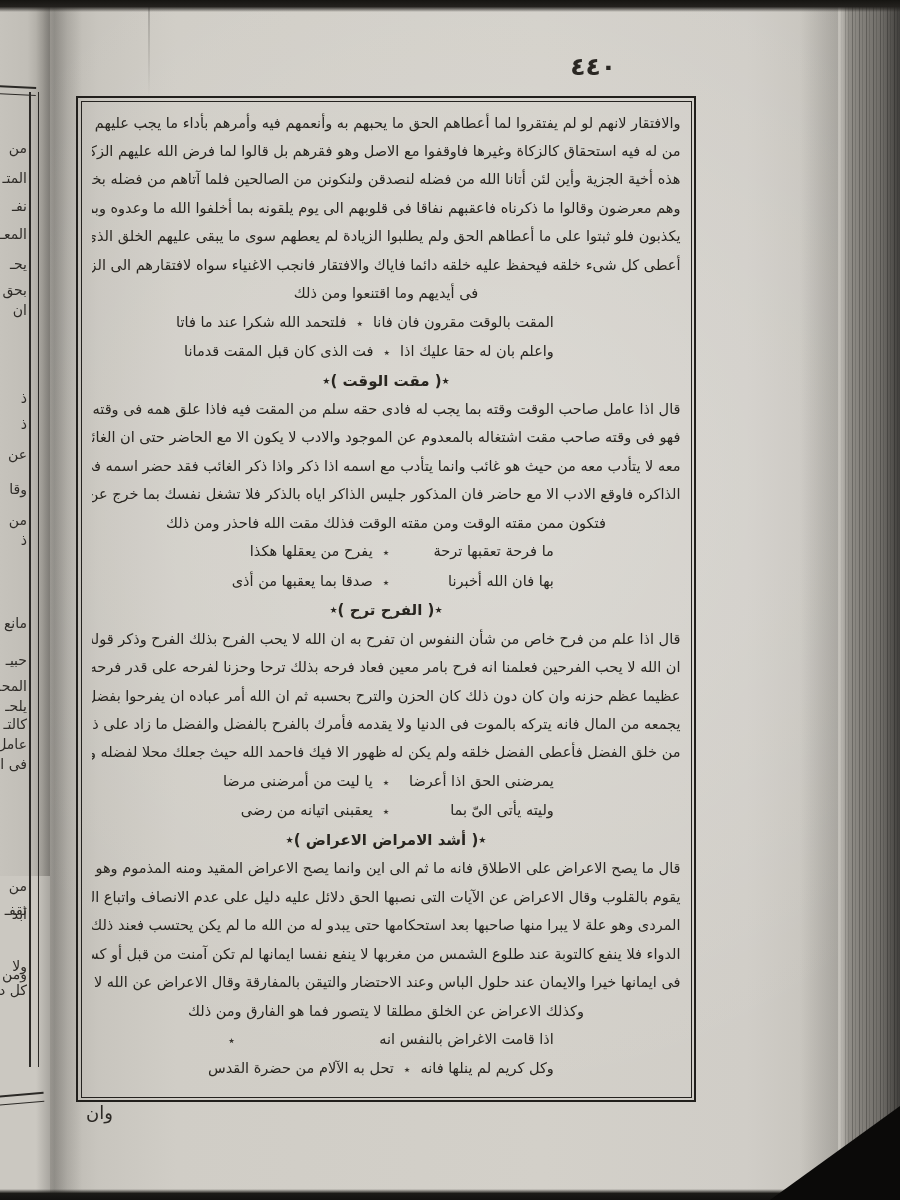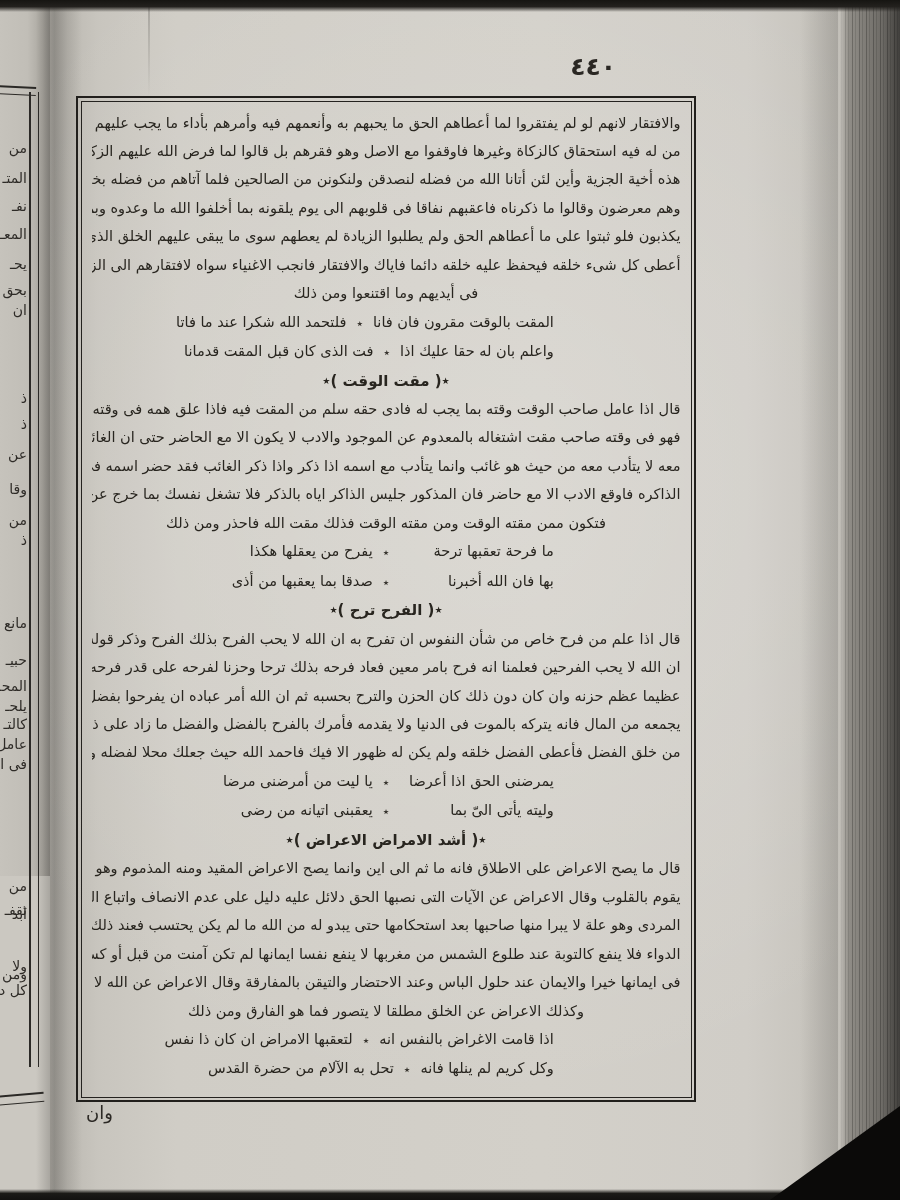--- a/index.html
+++ b/index.html
@@ -187,21 +187,20 @@
             <div class="pline">يقوم بالقلوب وقال الاعراض عن الآيات التى نصبها الحق دلائل عليه دليل على عدم الانصاف واتباع الهوى</div>
             <div class="pline">المردى وهو علة لا يبرا منها صاحبها بعد استحكامها حتى يبدو له من الله ما لم يكن يحتسب فعند ذلك يزيد استعمال</div>
             <div class="pline">الدواء فلا ينفع كالتوبة عند طلوع الشمس من مغربها لا ينفع نفسا ايمانها لم تكن آمنت من قبل أو كسبت فى</div>
             <div class="pline">فى ايمانها خيرا والايمان عند حلول الباس وعند الاحتضار والتيقن بالمفارقة وقال الاعراض عن الله لا يتصور</div>
             <div class="pline center">وكذلك الاعراض عن الخلق مطلقا لا يتصور فما هو الفارق ومن ذلك</div>
           </div>
           <div class="verse">
             <div class="vline">
               <span class="vh">اذا قامت الاغراض بالنفس انه</span>
               <span class="vstar">٭</span>
-              <span class="vh">لتعقبها الامراض ان كان ذا نفس</span>
             </div>
             <div class="vline">
               <span class="vh">وكل كريم لم ينلها فانه</span>
               <span class="vstar">٭</span>
               <span class="vh">تحل به الآلام من حضرة القدس</span>
             </div>
           </div>
         </div>
     </div>
   </div>

